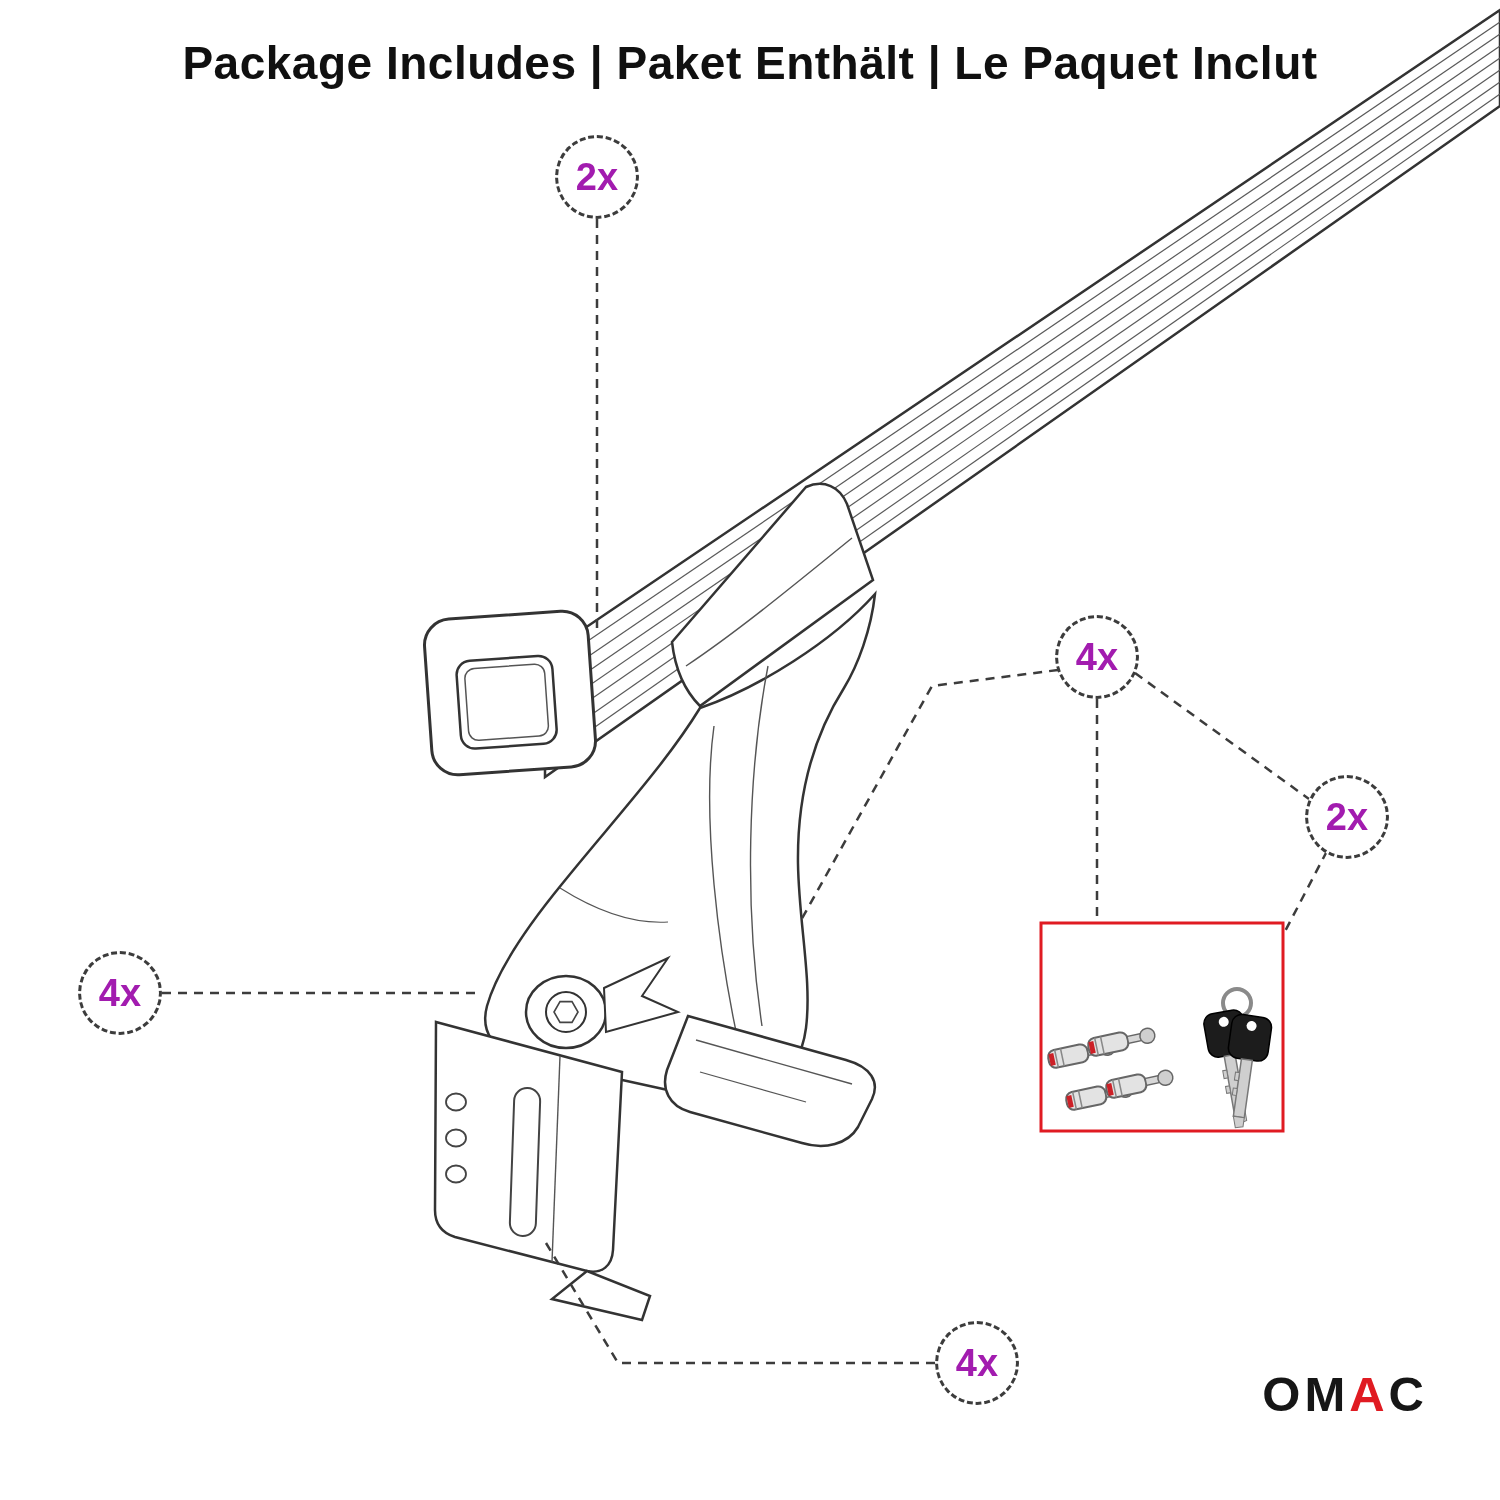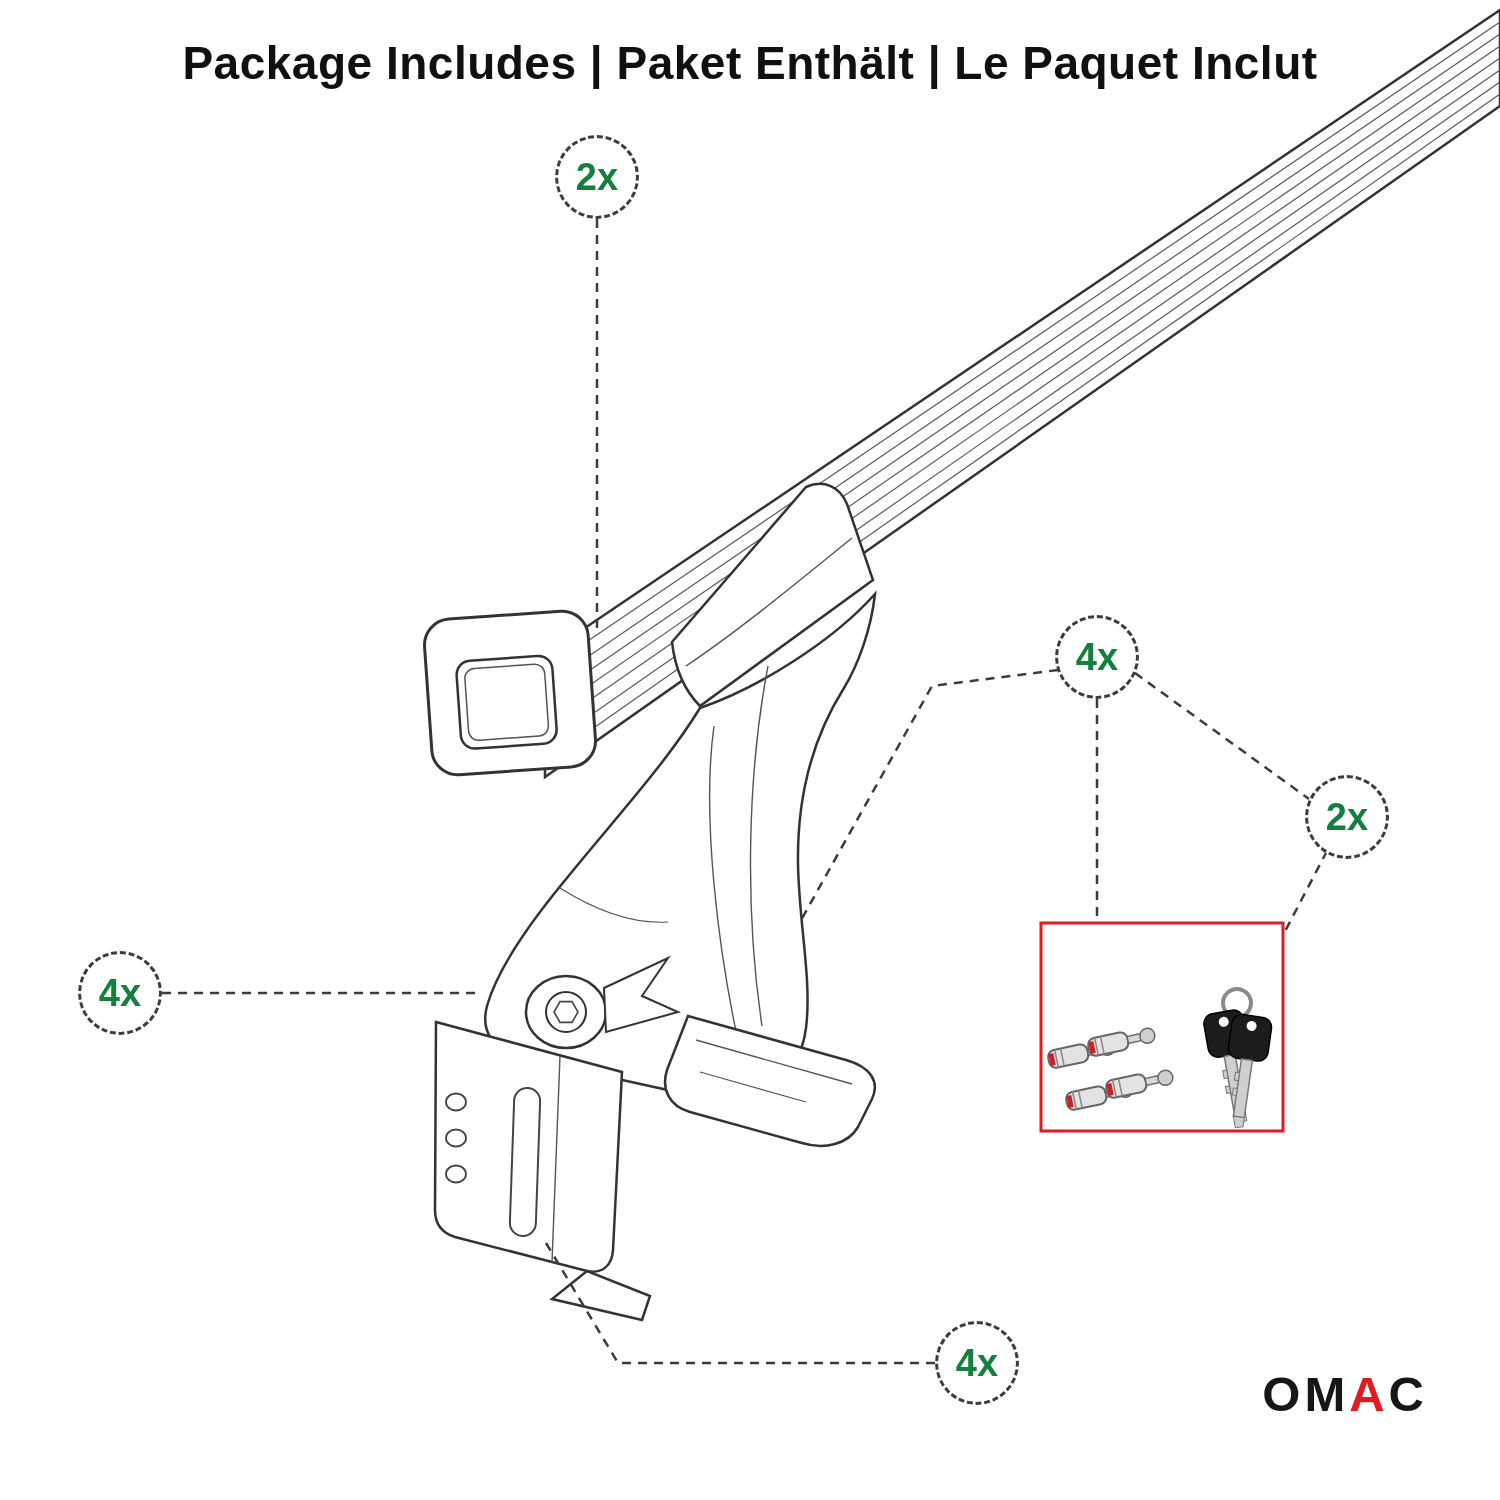--- a/index.html
+++ b/index.html
@@ -13,21 +13,21 @@
   .title {
     position:absolute; top:36px; left:0; width:100%;
     text-align:center; font-size:46px; font-weight:600;
     color:#101010; letter-spacing:0.5px;
   }
   svg.art { position:absolute; left:0; top:0; }
   .callout {
     position:absolute; width:84px; height:84px;
     border:3px dashed #3c3c3c; border-radius:50%;
     background:#ffffff; display:flex; align-items:center; justify-content:center;
-    font-size:38px; font-weight:bold; color:#15803d; z-index:5;
+    font-size:38px; font-weight:bold; color:#a21caf; z-index:5;
   }
   .logo {
     position:absolute; top:1366px; right:72px;
     font-size:49px; font-weight:bold; letter-spacing:4px;
     color:#161616; z-index:5;
   }
   .logo .accent { color:#e01b22; }
 </style>
 </head>
 <body>

